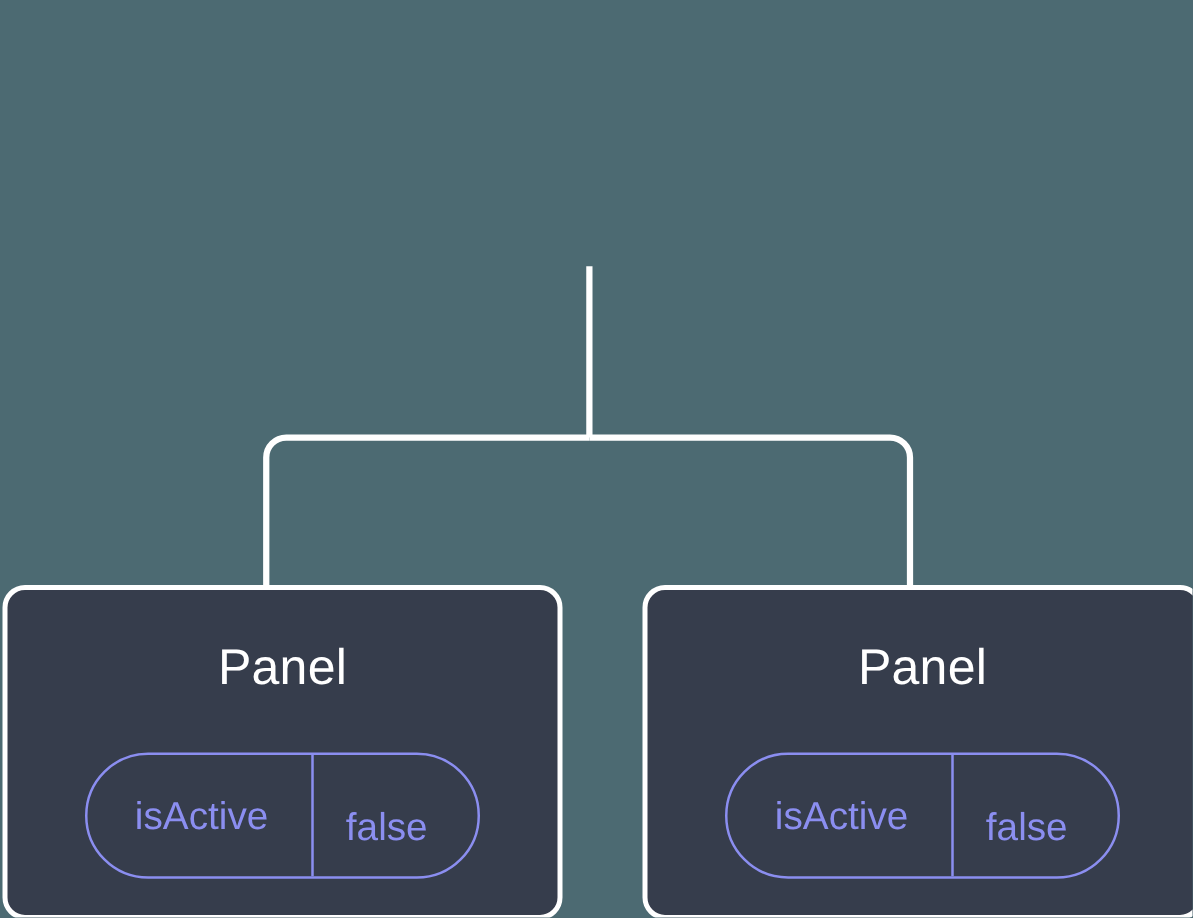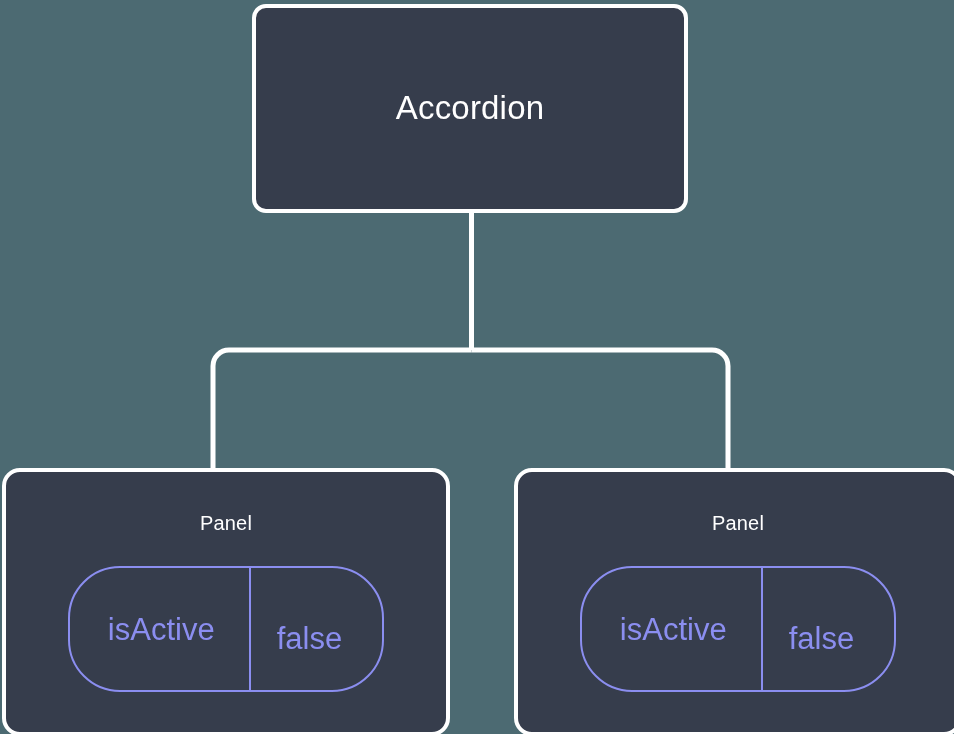--- a/index.html
+++ b/index.html
@@ -68,30 +68,30 @@
   .node-title {
     color: #ffffff;
     font-size: 33px;
     font-weight: 400;
     line-height: 1.1;
     letter-spacing: 0.2px;
     text-align: center;
     white-space: nowrap;
   }
   .node-leaf .node-title {
-    font-size: 20px;
+    font-size: 40px;
   }
 
   
   .state-pill {
     position: relative;
-    margin-top: 32px;
+    margin-top: 46px;
     display: flex;
     align-items: stretch;
-    height: 126px;
+    height: 101px;
     box-sizing: border-box;
     border: 2px solid #8b8ef0;
     border-radius: 52px;
     background: transparent;
   }
   .pill-cell {
     display: flex;
     align-items: center;
     justify-content: center;
     color: #8b8ef0;
@@ -113,23 +113,20 @@
 <div id="tree-canvas">
 
   <svg class="edges-layer" viewBox="0 0 954 734" width="954" height="734" aria-hidden="true">
 
     <path d="M 471.5 213 L 471.5 350" fill="none" stroke="#ffffff" stroke-width="5" stroke-linecap="butt"></path>
 
     <path d="M 471.5 350 L 229 350 A 16 16 0 0 0 213 366 L 213 470" fill="none" stroke="#ffffff" stroke-width="5" stroke-linecap="butt" stroke-linejoin="round"></path>
     <path d="M 471.5 350 L 712 350 A 16 16 0 0 1 728 366 L 728 470" fill="none" stroke="#ffffff" stroke-width="5" stroke-linecap="butt" stroke-linejoin="round"></path>
   </svg>
 
-  <div class="node node-root">
-    <div class="node-title">Accordion</div>
-  </div>
 
   <div class="node node-leaf leaf-left">
     <div class="node-title">Panel</div>
     <div class="state-pill">
       <div class="pill-cell pill-key">isActive</div>
       <div class="pill-cell pill-val">false</div>
     </div>
   </div>
 
   <div class="node node-leaf leaf-right">

